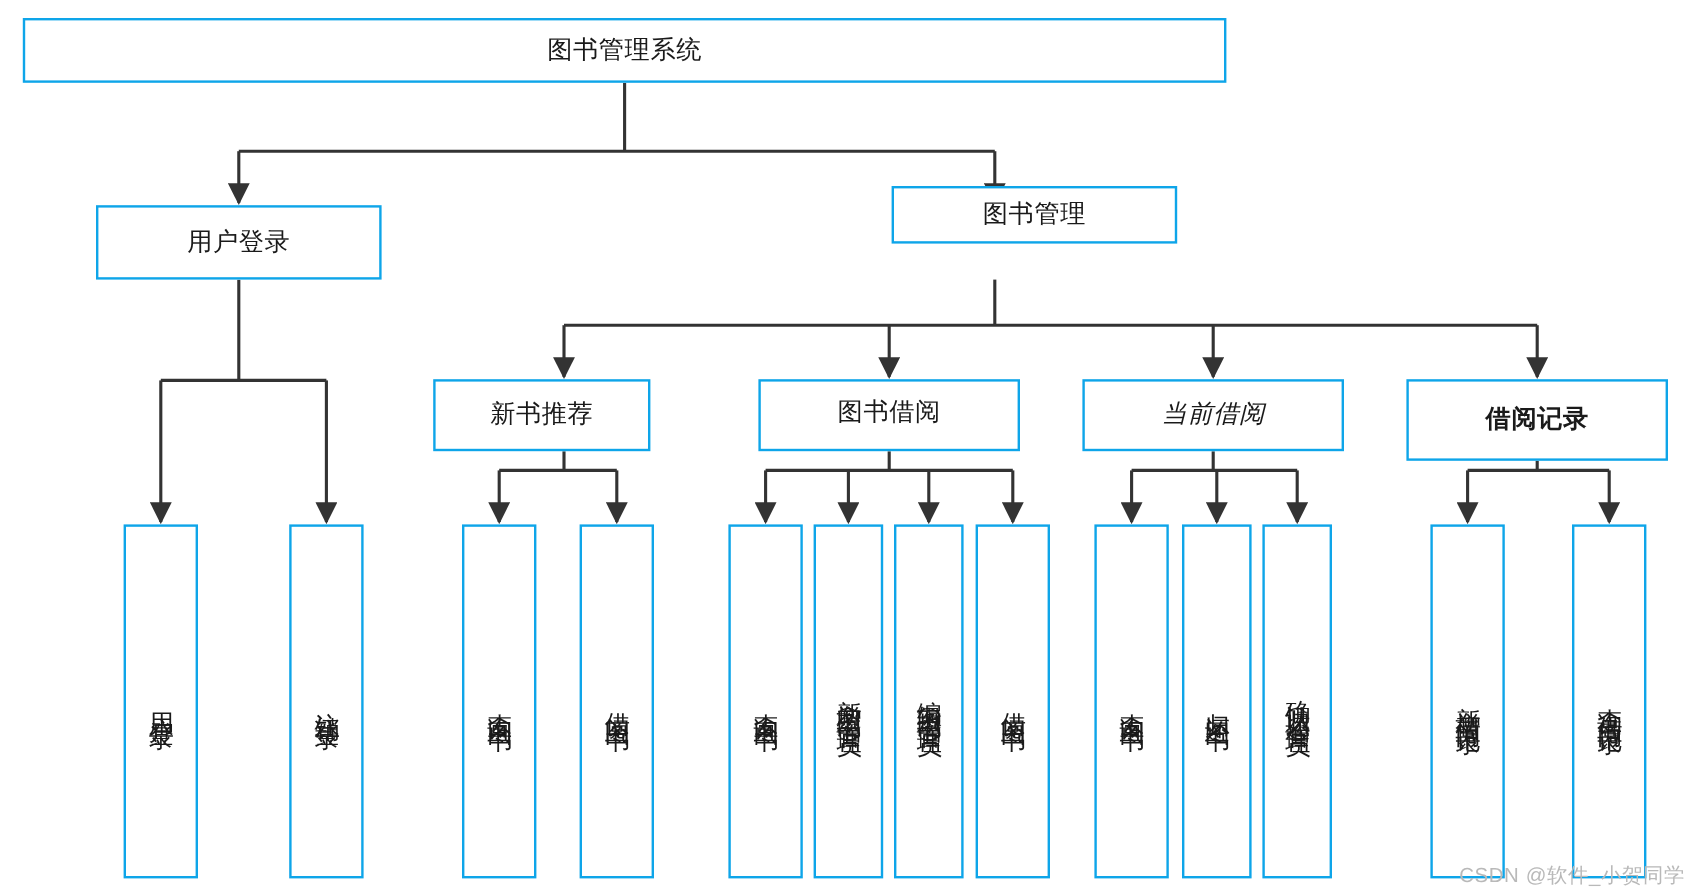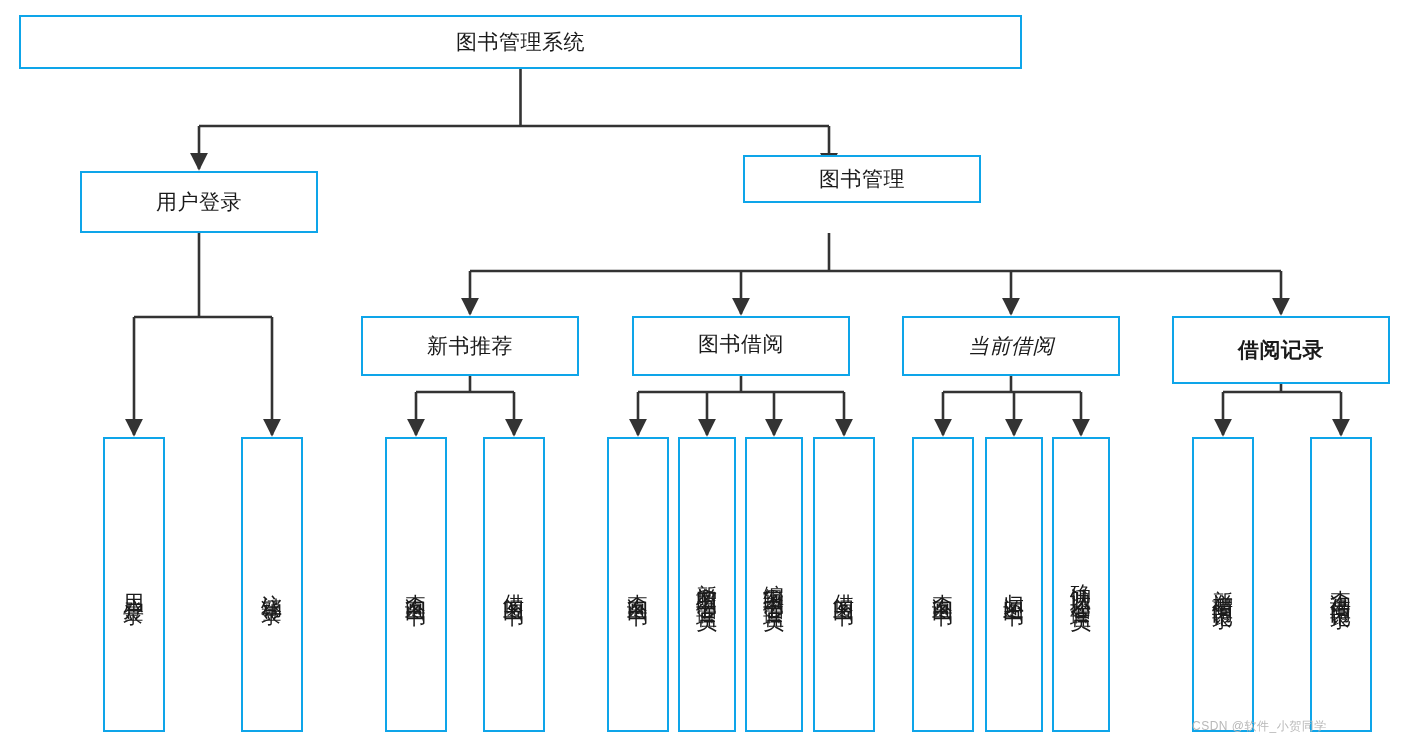--- a/index.html
+++ b/index.html
@@ -51,24 +51,25 @@
   .node.vert .lbl {
     writing-mode: vertical-rl;
     text-orientation: upright;
     font-size: 21px;
     letter-spacing: 4px;
     line-height: 1.0;
     white-space: nowrap;
   }
   .watermark {
     position: absolute;
-    font-size: 12px;
+    font-size: 17px;
     color: #b9b9b9;
     white-space: nowrap;
     letter-spacing: 0.5px;
+    margin-left: 24px;
   }
 </style>
 </head>
 <body>
 
 <div id="canvas">
 
   <svg class="wires" viewBox="0 0 1405 747" xmlns="http://www.w3.org/2000/svg">
     <defs>
       <marker id="arrow" viewBox="0 0 10 10" refX="9" refY="5" markerWidth="7" markerHeight="7" orient="auto-start-reverse">
@@ -115,21 +116,21 @@
   <div class="nodes" id="node-layer">
       <div class="node horiz" style="left: 19px; top: 15px; width: 1003px; height: 54px;">
         <span class="lbl">图书管理系统</span>
       </div>
       <div class="node horiz" style="left: 80px; top: 171px; width: 238px; height: 62px;">
         <span class="lbl">用户登录</span>
       </div>
       <div class="node horiz" style="left: 710px; top: 155px; width: 238px; height: 48px; margin-left: 33px;">
         <span class="lbl">图书管理</span>
       </div>
-      <div class="node horiz" style="left: 361px; top: 316px; width: 218px; height: 60px;">
+      <div class="node horiz" style="left: 361px; top: 316px; width: 181px; height: 60px;">
         <span class="lbl">新书推荐</span>
       </div>
       <div class="node horiz" style="left: 632px; top: 316px; width: 218px; height: 60px; font-family: Liberation Mono, monospace;">
         <span class="lbl">图书借阅</span>
       </div>
       <div class="node horiz" style="left: 902px; top: 316px; width: 218px; height: 60px; font-style: italic;">
         <span class="lbl">当前借阅</span>
       </div>
       <div class="node horiz" style="left: 1172px; top: 316px; width: 218px; height: 68px; font-weight: bold;">
         <span class="lbl">借阅记录</span>

